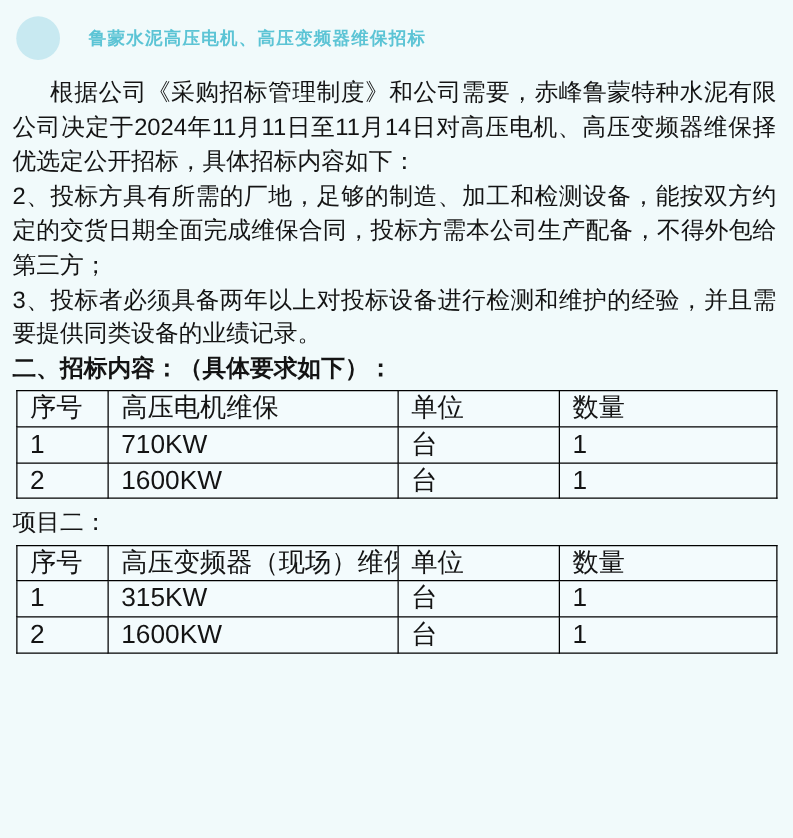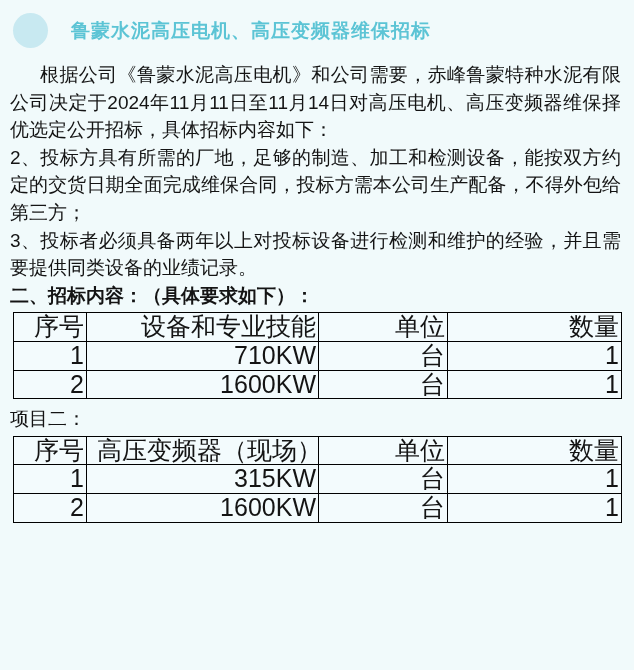--- a/index.html
+++ b/index.html
@@ -21,21 +21,21 @@
   }
   .bullet-circle {
     width: 35px;
     height: 35px;
     border-radius: 50%;
     background: #C8E9F1;
     flex: 0 0 auto;
   }
   .doc-title {
     margin-left: 23px;
-    font-size: 19px;
+    font-size: 14px;
     font-weight: bold;
     color: #5CC4D5;
     letter-spacing: 1px;
   }
   .content {
     padding: 13px 13px 0 10px;
     font-size: 19px;
     line-height: 27.6px;
     text-align: justify;
   }
@@ -48,58 +48,58 @@
     border-collapse: collapse;
     table-layout: fixed;
     width: 608px;
     margin: 3px 0 0 3px;
     background: #F3FBFD;
   }
   table.spec-table td {
     border: 1.5px solid #000;
     height: 27px;
     padding: 0 2px 0 10px;
-    font-size: 25px;
+    font-size: 21px;
     vertical-align: middle;
-    text-align: right;
+    text-align: left;
     overflow: hidden;
     white-space: nowrap;
   }
   .col-no  { width: 73px; }
   .col-item{ width: 232px; }
   .col-unit{ width: 129px; }
   .col-qty { width: 174px; }
 </style>
 </head>
 <body>
 
 <div class="doc-header">
   <div class="bullet-circle"></div>
   <div class="doc-title">鲁蒙水泥高压电机、高压变频器维保招标</div>
 </div>
 
 <div class="content">
-  <p class="intro">根据公司《鲁蒙水泥高压电机》和公司需要，赤峰鲁蒙特种水泥有限公司决定于2024年11月11日至11月14日对高压电机、高压变频器维保择优选定公开招标，具体招标内容如下：</p>
+  <p class="intro">根据公司《采购招标管理制度》和公司需要，赤峰鲁蒙特种水泥有限公司决定于2024年11月11日至11月14日对高压电机、高压变频器维保择优选定公开招标，具体招标内容如下：</p>
 
   <p>2、投标方具有所需的厂地，足够的制造、加工和检测设备，能按双方约定的交货日期全面完成维保合同，投标方需本公司生产配备，不得外包给第三方；</p>
   <p>3、投标者必须具备两年以上对投标设备进行检测和维护的经验，并且需要提供同类设备的业绩记录。</p>
 
   <p class="sec-heading">二、招标内容：（具体要求如下）：</p>
 
   <table class="spec-table">
     <colgroup>
       <col class="col-no">
         <col class="col-item">
         <col class="col-unit">
         <col class="col-qty">
     </colgroup>
     <tbody>
       <tr>
         <td>序号</td>
-        <td>设备和专业技能</td>
+        <td>高压电机维保</td>
         <td>单位</td>
         <td>数量</td>
       </tr>
       <tr>
         <td>1</td>
         <td>710KW</td>
         <td>台</td>
         <td>1</td>
       </tr>
       <tr>

